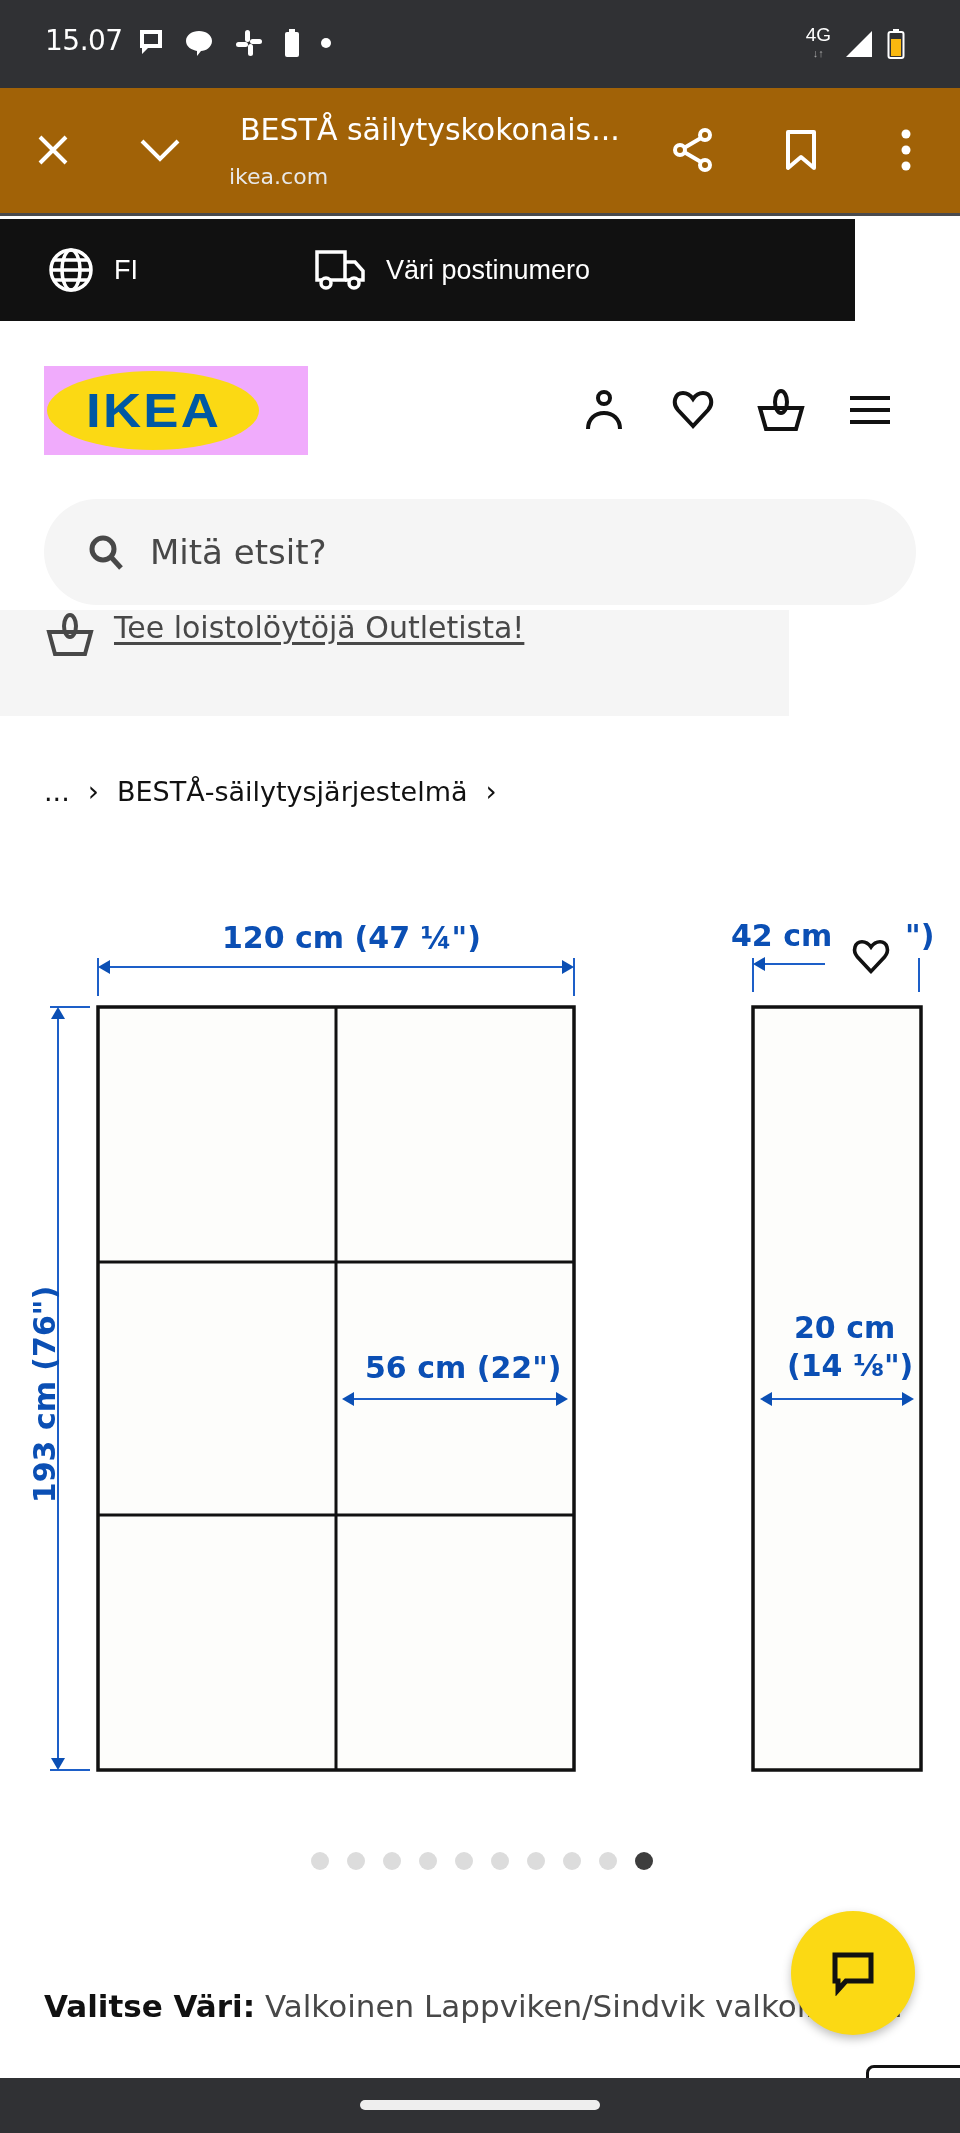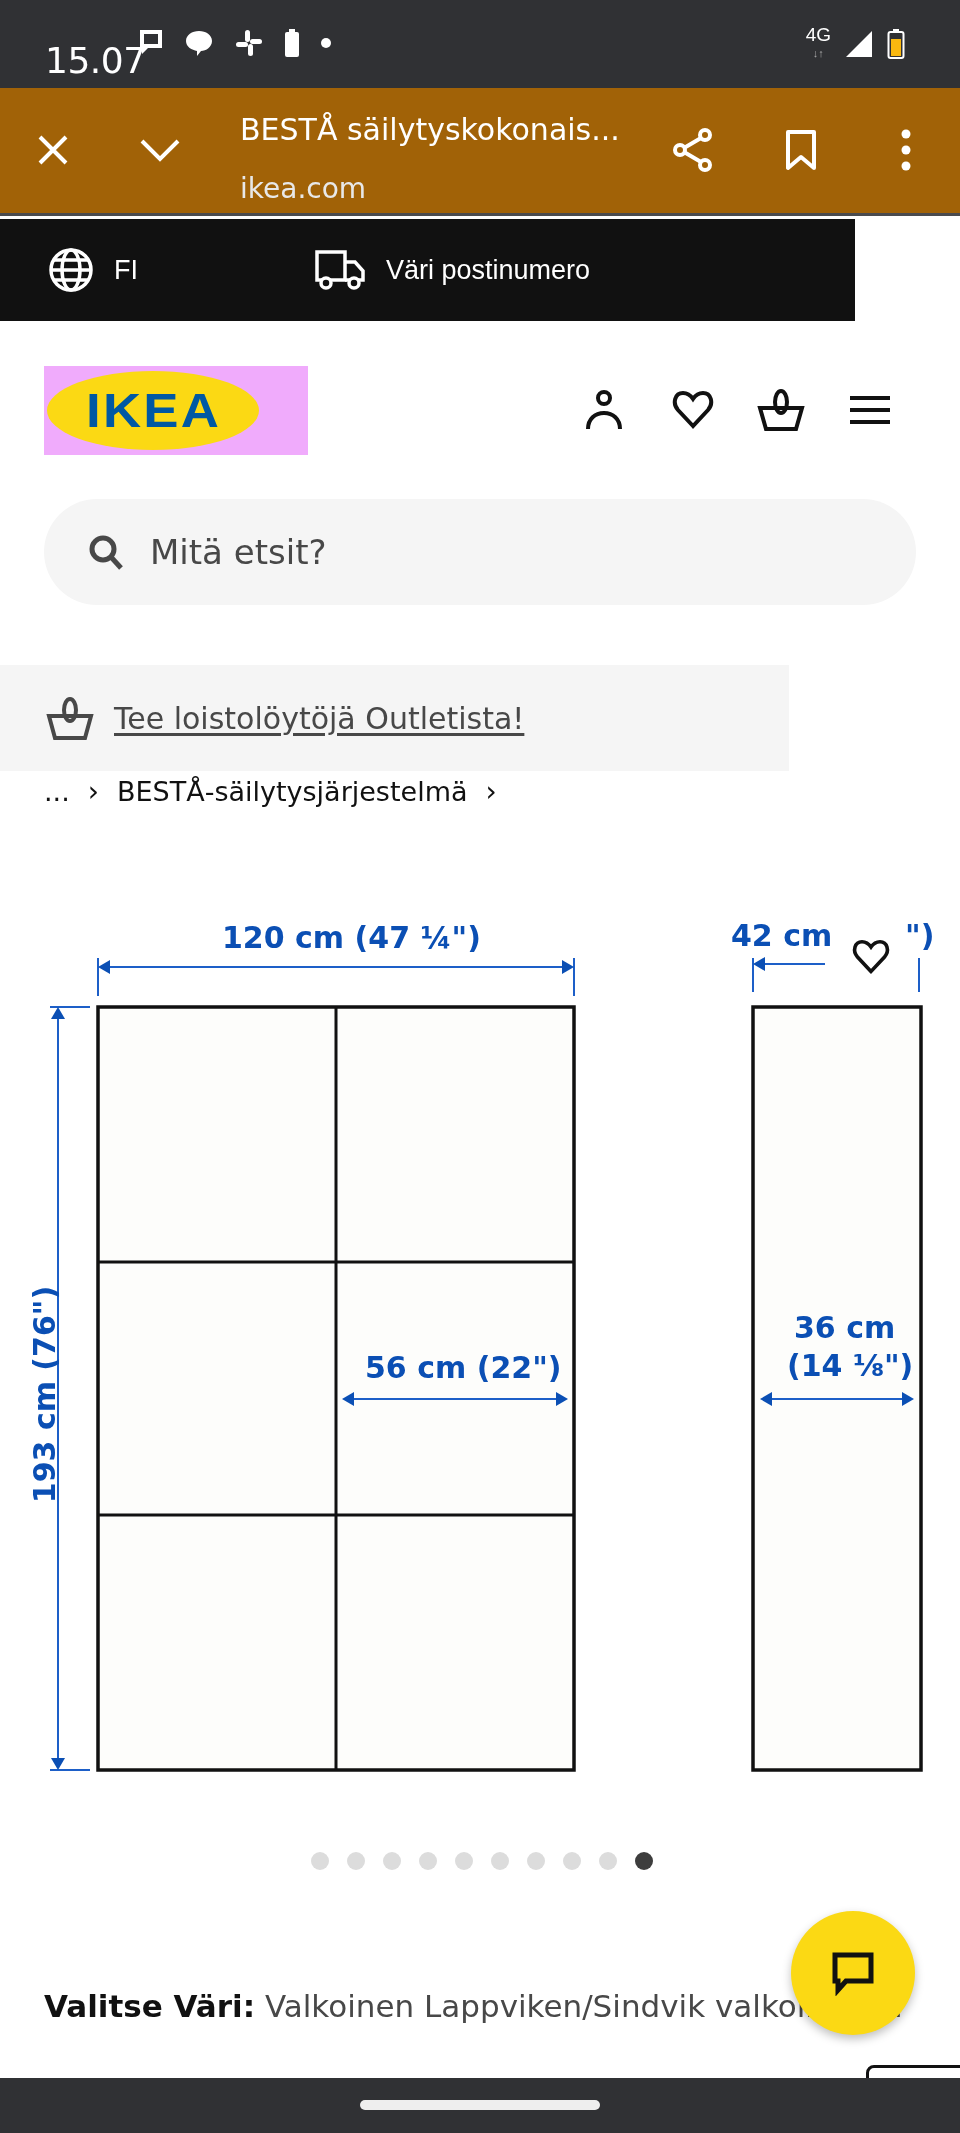--- a/index.html
+++ b/index.html
@@ -1,48 +1,48 @@
 <!DOCTYPE html>
 <html><head>
 <meta charset="utf-8">
 <style>
   * { box-sizing: border-box; margin: 0; padding: 0; }
   html, body { width: 960px; height: 2133px; overflow: hidden; background: #fff; }
   body { font-family: "Liberation Sans", sans-serif; position: relative; }
 
   
   .statusbar { position: absolute; left: 0; top: 0; width: 960px; height: 88px; background: #303134; color: #fff; }
-  .sb-time { position: absolute; left: 45px; top: 40px; font-size: 36px; font-family: "DejaVu Sans", sans-serif; letter-spacing: -0.5px; }
+  .sb-time { position: absolute; left: 45px; top: 24px; font-size: 28px; font-family: "DejaVu Sans", sans-serif; letter-spacing: -0.5px; }
   .sb-icons { position: absolute; left: 138px; top: 28px; display: flex; gap: 20px; align-items: center; }
   .sb-right { position: absolute; right: 55px; top: 26px; display: flex; gap: 14px; align-items: center; }
   .net { font-size: 19px; line-height: 18px; text-align: center; font-family: Liberation Sans, sans-serif; }
   .net small { display: block; font-size: 11px; color: #aaa; }
 
   
   .toolbar { position: absolute; left: 0; top: 88px; width: 960px; height: 128px; background: #a16207; border-bottom: 3px solid #4a4b4e; }
   .tb-btn { position: absolute; top: 34px; width: 56px; height: 56px; display: flex; align-items: center; justify-content: center; }
   .tb-title { position: absolute; left: 240px; top: 24px; font-size: 30px; color: #fff; font-family: "DejaVu Sans", sans-serif; white-space: nowrap; }
-  .tb-url { position: absolute; left: 240px; top: 76px; font-size: 28px; color: #e8e8e8; font-family: "DejaVu Sans", sans-serif; margin-top: 8px; }
+  .tb-url { position: absolute; left: 229px; top: 76px; font-size: 22px; color: #e8e8e8; font-family: "DejaVu Sans", sans-serif; }
 
   
   .topstrip { position: absolute; left: 0; top: 219px; width: 855px; height: 102px; background: #111; color: #fff; }
   .ts-item { position: absolute; top: 0; height: 102px; display: flex; align-items: center; gap: 20px; font-size: 27px; }
 
   
   .logo { position: absolute; left: 44px; top: 366px; width: 264px; height: 89px; background: #f0abfc; overflow: hidden; }
   .logo .oval { position: absolute; left: 3px; top: 5px; width: 212px; height: 79px; border-radius: 50%; background: #fbd914; }
   .logo .word { position: absolute; left: 0; top: 0; width: 219px; height: 89px; display: flex; align-items: center; justify-content: center; font-family: "Liberation Sans", sans-serif; font-weight: 900; font-size: 48px; color: #0058a3; letter-spacing: 2px; transform: scaleX(1.1); }
   .hdr-icon { position: absolute; top: 380px; width: 60px; height: 60px; display: flex; align-items: center; justify-content: center; }
 
   .search { position: absolute; left: 44px; top: 499px; width: 872px; height: 106px; border-radius: 53px; background: #f5f5f5; display: flex; align-items: center; }
   .search-icon { margin-left: 42px; width: 40px; height: 40px; }
   .search-input { margin-left: 24px; border: none; background: transparent; font-size: 34px; color: #484848; font-family: "DejaVu Sans", sans-serif; outline: none; width: 700px; }
   .search-input::placeholder { color: #484848; }
 
-  .promo { position: absolute; left: 0; top: 665px; width: 789px; height: 106px; background: #f5f5f5; display: flex; align-items: center; }
+  .promo { position: absolute; left: 0; top: 610px; width: 789px; height: 106px; background: #f5f5f5; display: flex; }
   .promo-icon { margin-left: 46px; width: 48px; height: 48px; }
   .promo-link { margin-left: 20px; font-size: 30px; color: #484848; text-decoration: underline; font-family: "DejaVu Sans", sans-serif; text-underline-offset: 4px; }
 
   .breadcrumb { position: absolute; left: 44px; top: 775px; display: flex; align-items: center; gap: 18px; font-size: 27px; color: #111; font-family: "DejaVu Sans", sans-serif; }
   .bc-sep { color: #111; font-size: 28px; }
 
   
   .diagram { position: absolute; left: 0; top: 890px; width: 960px; height: 900px; }
   .dim-label { position: absolute; color: #0b4fb4; font-weight: bold; font-size: 30px; font-family: "DejaVu Sans", sans-serif; white-space: nowrap; }
   .fav-btn { position: absolute; left: 840px; top: 926px; width: 62px; height: 62px; border-radius: 50%; background: #fff; display: flex; align-items: center; justify-content: center; }
@@ -251,21 +251,21 @@
       <line x1="766" y1="1399" x2="908" y2="1399"></line>
       <path d="M760 1399l12-7v14z" stroke="none"></path>
       <path d="M914 1399l-12-7v14z" stroke="none"></path>
     </g>
   </svg>
 
   <span class="dim-label" style="left:222px;top:30px">120 cm (47 ¼")</span>
   <span class="dim-label" style="left:365px;top:460px">56 cm (22")</span>
   <span class="dim-label" style="left:731px;top:28px">42 cm</span>
   <span class="dim-label" style="left:905px;top:28px">")</span>
-  <span class="dim-label" style="left:794px;top:420px">36 cm</span>
+  <span class="dim-label" style="left:794px;top:420px">20 cm</span>
   <span class="dim-label" style="left:787px;top:458px">(14 ⅛")</span>
   <span class="dim-label" style="left:-66px;top:487px;transform:rotate(-90deg);transform-origin:center;width:220px;text-align:center">193 cm (76")</span>
 </div>
 
 <div class="fav-btn">
   <svg width="40" height="36" viewBox="0 0 42 40" fill="none" stroke="#111" stroke-width="4">
       <path d="M21 36L6 20C0 13 3 3 11 3c5 0 8 3 10 6c2-3 5-6 10-6c8 0 11 10 5 17z"></path>
     </svg>
 </div>
 

